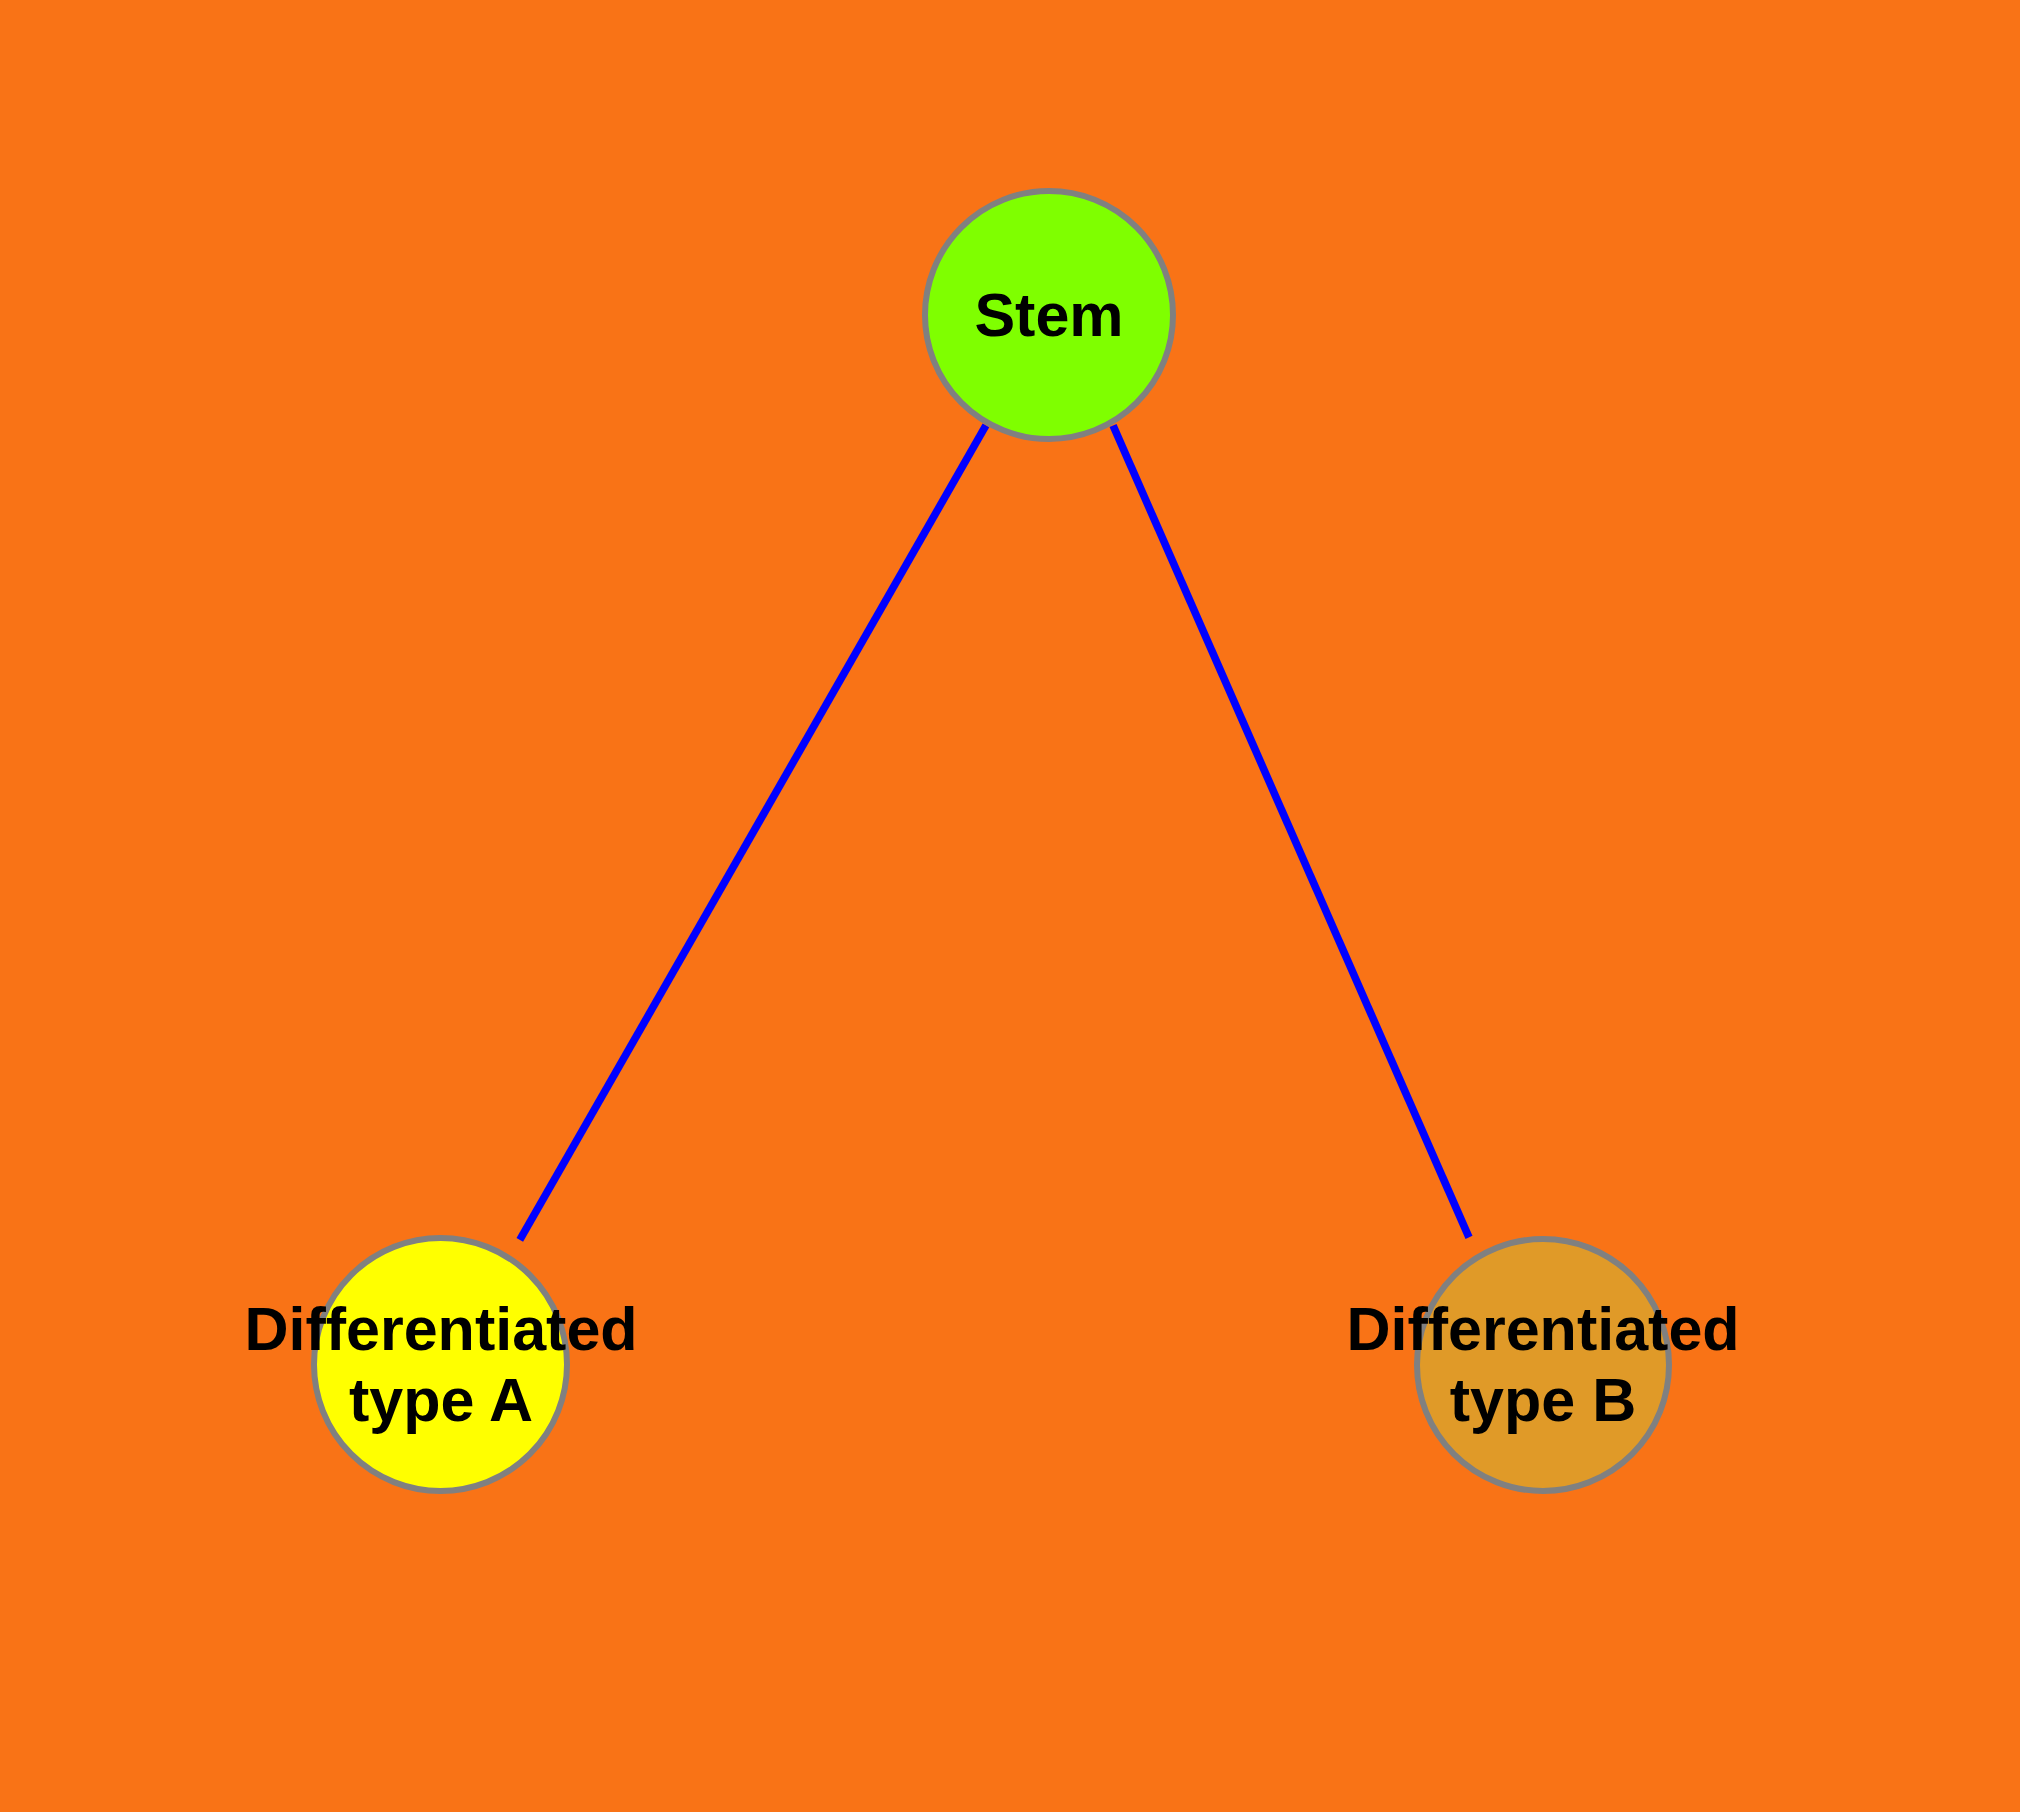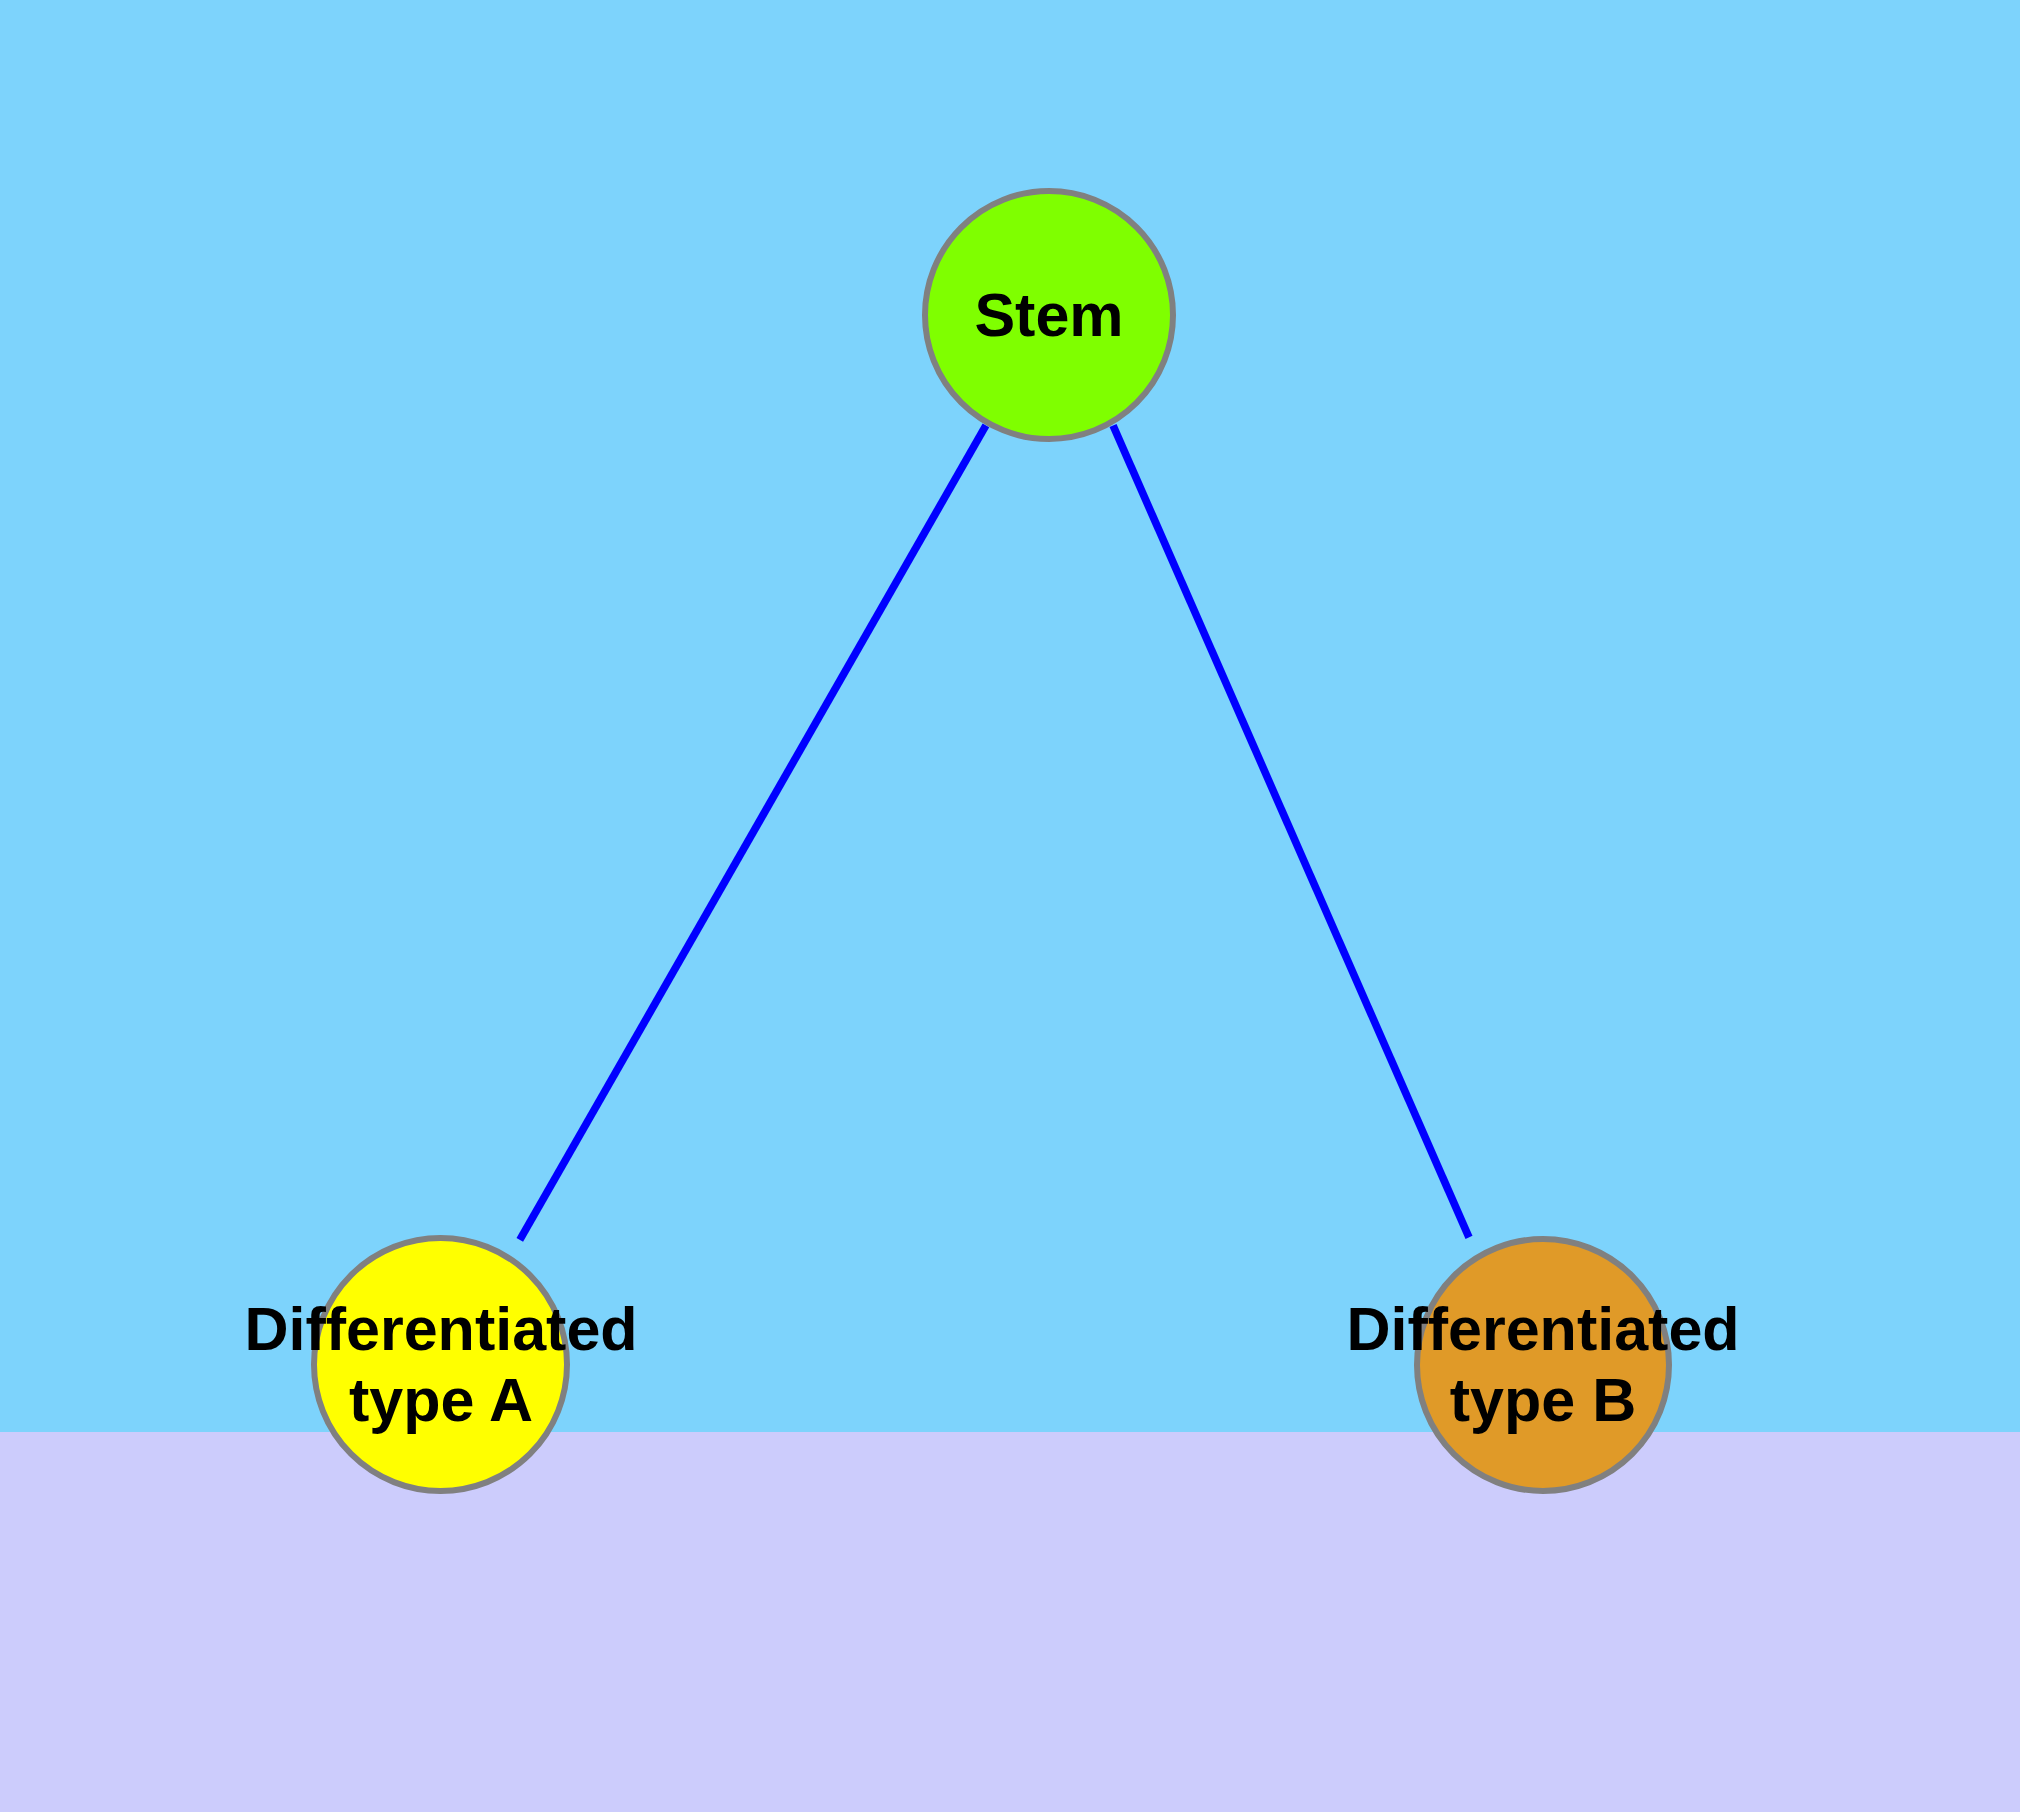--- a/index.html
+++ b/index.html
@@ -49,21 +49,21 @@
     line-height: 1.16;
     text-align: center;
     white-space: pre-line;
     pointer-events: none;
     letter-spacing: 0px;
   }
 </style>
 </head>
 <body style="background: rgb(204, 204, 252); width: 2021px; height: 1812px;">
 
-<div id="graph-canvas" style="width: 2021px; height: 1432px; background: #7dd3fc;">
+<div id="graph-canvas" style="width: 2021px; height: 1812px; background: #f97316;">
 
   <svg id="edge-layer" viewBox="0 0 2384 2138" width="2021" height="1812" xmlns="http://www.w3.org/2000/svg">
     <line x1="1163" y1="502" x2="613" y2="1463" stroke="#0000ff" stroke-width="9" stroke-linecap="butt"></line>
     <line x1="1313" y1="502" x2="1733" y2="1460" stroke="#0000ff" stroke-width="9" stroke-linecap="butt"></line>
   </svg>
 
   <div id="node-layer">
 
     <div class="node" style="left: 922px; top: 188px; width: 254px; height: 254px; background: rgb(127, 255, 0); border-color: rgb(128, 128, 128); border-width: 6px;"></div>
     <div class="node" style="left: 311px; top: 1235px; width: 259px; height: 259px; background: rgb(255, 255, 0); border-color: rgb(128, 128, 128); border-width: 6px;"></div>

